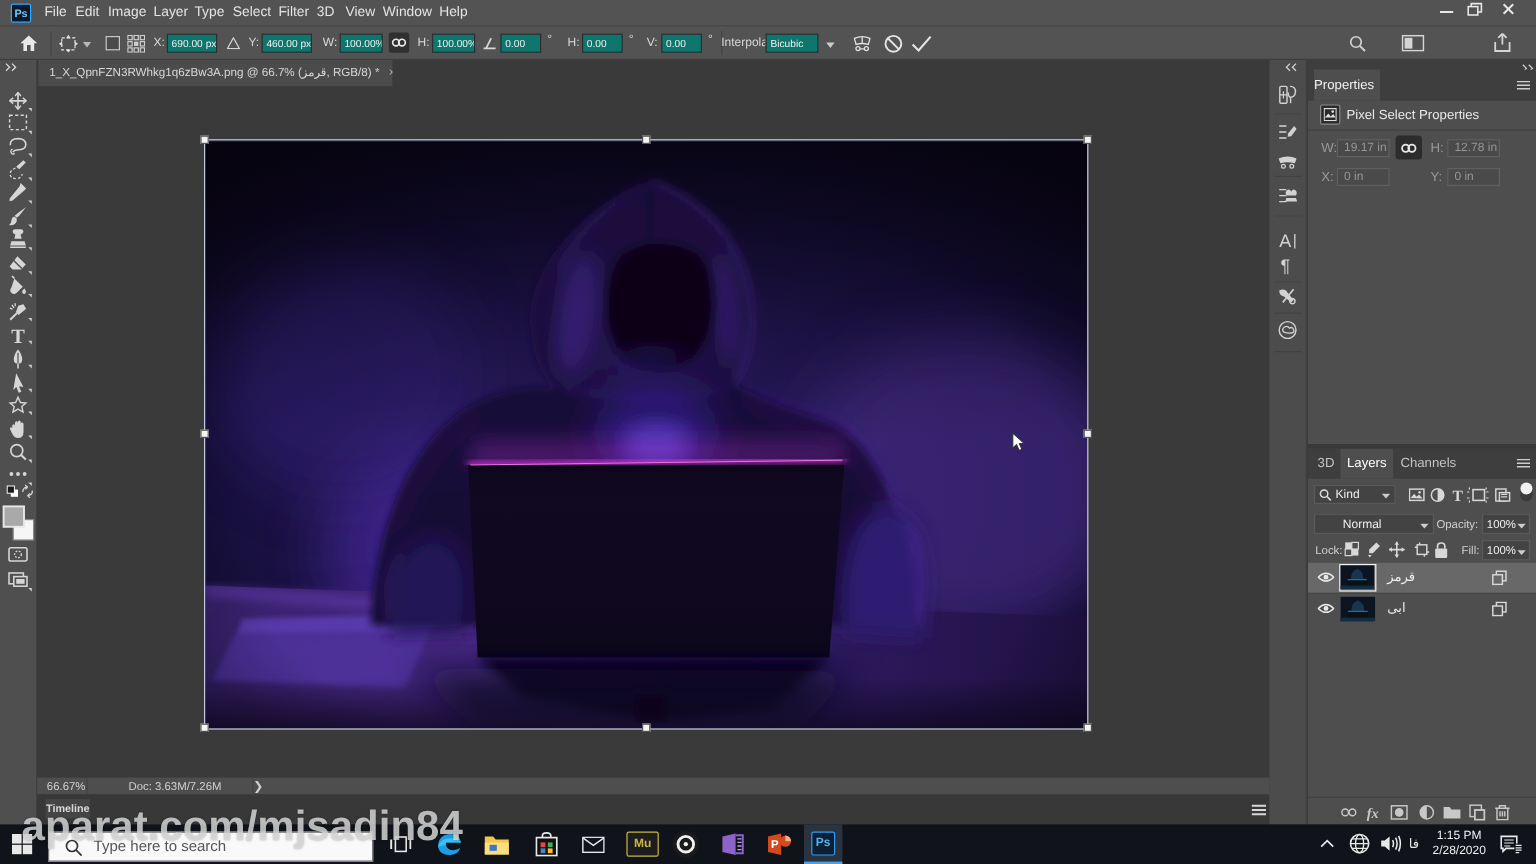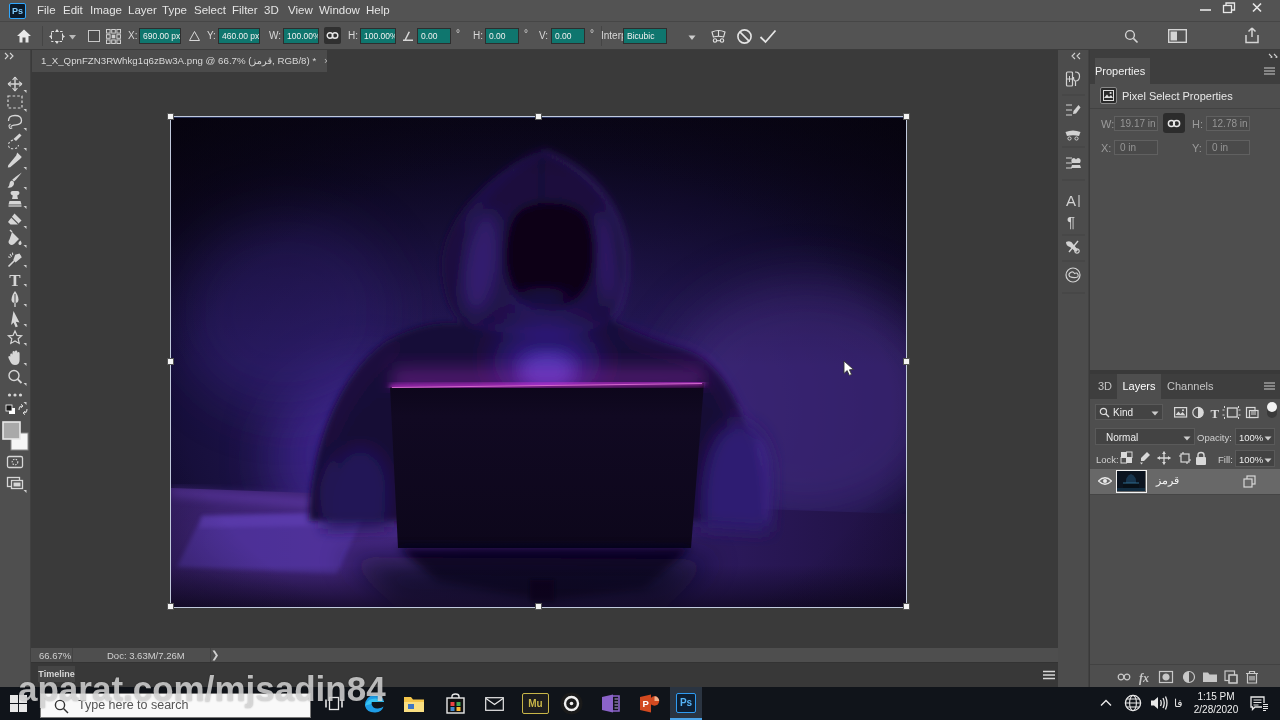--- a/index.html
+++ b/index.html
@@ -100,21 +100,21 @@
   <div class="obx" style="left:417px;width:34px">0.00</div>
   <span class="olbl" style="left:456px;font-size:10px;top:6px">°</span>
   <span class="olbl" style="left:473px">H:</span>
   <div class="obx" style="left:485px;width:34px">0.00</div>
   <span class="olbl" style="left:524px;font-size:10px;top:6px">°</span>
   <span class="olbl" style="left:539px">V:</span>
   <div class="obx" style="left:551px;width:34px">0.00</div>
   <span class="olbl" style="left:590px;font-size:10px;top:6px">°</span>
   <div class="osep" style="left:601px"></div>
   <span class="olbl" style="left:601px">Interpolation:</span>
-  <div class="obx" style="left:623px;width:44px">Bicubic</div>
+  <div class="obx" style="left:638px;width:44px">Bicubic</div>
   <svg class="abs" style="left:688px;top:13px" width="8" height="6">
       <path d="M0.5 0.5 L7.5 0.5 L4 5 Z" fill="#ccc"></path>
     </svg>
   <svg class="abs" style="left:710px;top:6px" width="17" height="17" viewBox="0 0 17 17">
     <path d="M2 4 Q8.5 1 15 4 L13.6 9 Q8.5 7.5 3.4 9 Z" fill="none" stroke="#e0e0e0" stroke-width="1.1"></path>
     <path d="M8.5 3 L8.5 8" stroke="#e0e0e0" stroke-width="1.1"></path>
     <circle cx="5" cy="12.5" r="1.7" fill="none" stroke="#e0e0e0" stroke-width="1.1"></circle>
     <circle cx="12" cy="12.5" r="1.7" fill="none" stroke="#e0e0e0" stroke-width="1.1"></circle>
     <path d="M6.7 12.7 L10.3 12.7" stroke="#e0e0e0" stroke-width="1.1"></path>
   </svg>
@@ -528,21 +528,21 @@
         <path d="M51.5 2 L51.5 0 M65.5 2 L65.5 0 M51.5 11 L51.5 13 M65.5 11 L65.5 13 M51.5 4 L49.5 4 M51.5 9 L49.5 9 M67.5 4 L65.5 4 M67.5 9 L65.5 9" stroke-width="1" transform="translate(-1,0)"></path>
         <rect x="72.5" y="1.5" width="8.5" height="10"></rect>
           <rect x="75.5" y="4.5" width="8.5" height="7" fill="#4e4e4e"></rect>
           <path d="M77 6 L82 6 M77 8 L82 8" stroke-width="1"></path>
       </g>
     </svg>
     <div class="abs" style="left:177px;top:4px;width:10px;height:15px;background:#3a3a3a;border-radius:5px"></div>
     <div class="abs" style="left:177px;top:3px;width:10px;height:10px;background:#f2f2f2;border-radius:50%"></div>
 
     <div class="abs" style="left:5px;top:29px;width:100px;height:17px;background:#434343;border:1px solid #5a5a5a">
-      <span style="position:absolute;left:10px;top:3px;font-size:10px;color:#eee">Normal</span>
+      <span style="position:absolute;left:23px;top:3px;font-size:10px;color:#eee">Normal</span>
       <svg style="position:absolute;left:87px;top:7px" width="8" height="5">
           <path d="M0.5 0.5 L7.5 0.5 L4 4.5 Z" fill="#ccc"></path>
         </svg>
     </div>
     <span class="abs" style="left:107px;top:33px;font-size:9.5px;color:#d0d0d0">Opacity:</span>
     <div class="abs" style="left:145px;top:29px;width:40px;height:17px;background:#434343;border:1px solid #5a5a5a">
       <span style="position:absolute;left:3px;top:3px;font-size:9.5px;color:#eee">100%</span>
       <svg style="position:absolute;right:2px;top:7px" width="8" height="5">
           <path d="M0.5 0.5 L7.5 0.5 L4 4.5 Z" fill="#ccc"></path>
         </svg>
@@ -593,20 +593,40 @@
             <rect x="0" y="17" width="28" height="3" fill="#122c40"></rect>
           </svg>
       </div>
       <span class="abs" style="left:66px;top:5px;font-size:11px;color:#f2f2f2">قرمز</span>
       <svg class="abs" style="left:153px;top:6px" width="13" height="13" viewBox="0 0 13 13">
           <rect x="4" y="1" width="8" height="8" fill="none" stroke="#d8d8d8" stroke-width="1.2"></rect>
           <rect x="1" y="4" width="8" height="8" fill="#686868" stroke="#d8d8d8" stroke-width="1.2"></rect>
         </svg>
     </div>
     <div class="abs" style="left:0;top:95px;width:190px;height:1px;background:#454545"></div>
+    <div class="abs" style="left:0;top:96px;width:190px;height:25px;background:#4e4e4e">
+      <svg class="abs" style="left:8px;top:7px" width="14" height="10" viewBox="0 0 14 10">
+          <path d="M0.5 5 Q7 -1.5 13.5 5 Q7 11.5 0.5 5 Z" fill="none" stroke="#e8e8e8" stroke-width="1.2"></path>
+          <circle cx="7" cy="5" r="2" fill="#e8e8e8"></circle>
+        </svg>
+      <div class="abs" style="left:27px;top:2px;width:29px;height:21px">
+        <svg width="29" height="21" viewBox="0 0 28 20">
+            <rect width="28" height="20" fill="#0b1420"></rect>
+            <path d="M14 3 Q9 5.5 9 9.5 L9 12 L19 12 L19 9.5 Q19 5.5 14 3 Z" fill="#17354e"></path>
+            <rect x="6" y="12" width="16" height="5" fill="#081018"></rect>
+            <path d="M6 12 L22 12" stroke="#2e6a8e" stroke-width="1"></path>
+            <rect x="0" y="17" width="28" height="3" fill="#122c40"></rect>
+          </svg>
+      </div>
+      <span class="abs" style="left:66px;top:5px;font-size:11px;color:#e8e8e8">ابی</span>
+      <svg class="abs" style="left:153px;top:6px" width="13" height="13" viewBox="0 0 13 13">
+          <rect x="4" y="1" width="8" height="8" fill="none" stroke="#d8d8d8" stroke-width="1.2"></rect>
+          <rect x="1" y="4" width="8" height="8" fill="#4e4e4e" stroke="#d8d8d8" stroke-width="1.2"></rect>
+        </svg>
+    </div>
 
     <div class="abs" style="left:0;top:265px;width:190px;height:1px;background:#424242"></div>
     <svg class="abs" style="left:0;top:270px" width="190" height="16" viewBox="0 0 190 16">
       <g fill="none" stroke="#c8c8c8" stroke-width="1.2">
         <g transform="translate(34,8)">
             <circle cx="-3" cy="0" r="2.8"></circle>
             <circle cx="3" cy="0" r="2.8"></circle>
           </g>
         <text x="49" y="12.5" font-size="12" font-style="italic" font-weight="bold" fill="#c8c8c8" stroke="none" font-family="Liberation Serif">fx</text>
         <g transform="translate(76,8)">

